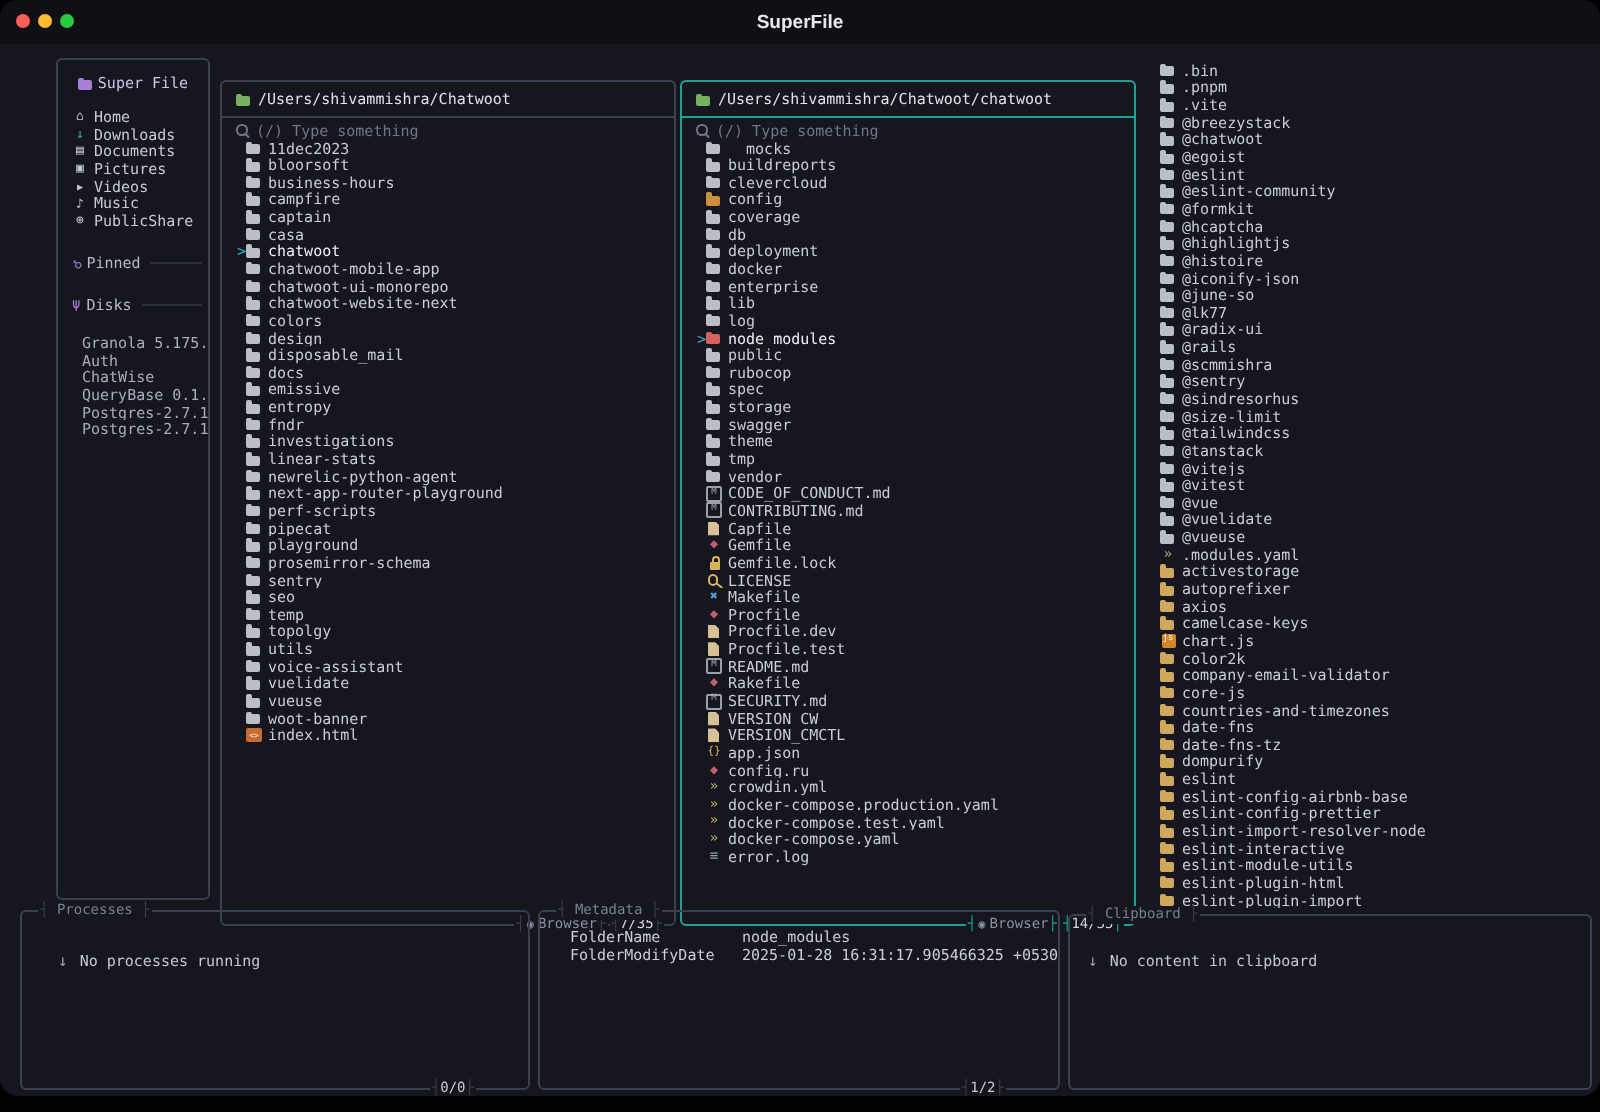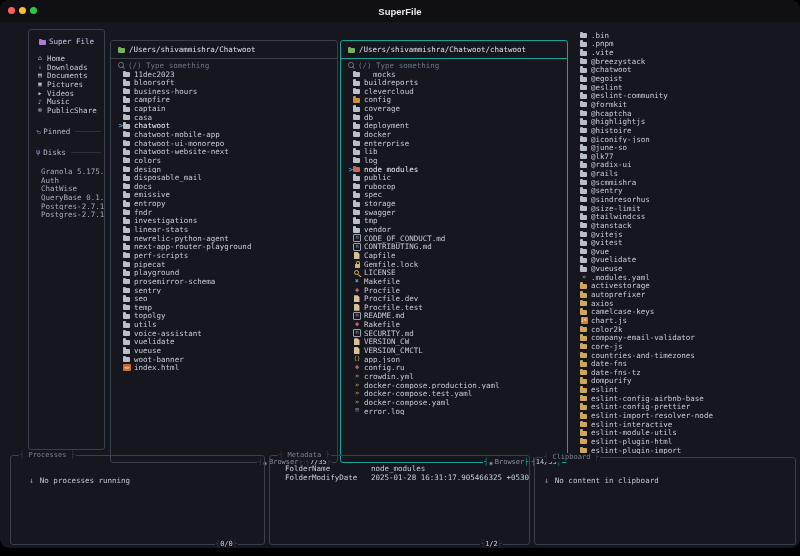--- a/index.html
+++ b/index.html
@@ -512,20 +512,25 @@
             <span class="fname">storage</span>
           </div>
           <div class="frow t-dir">
             <span class="cur"></span>
             <span class="fi"></span>
             <span class="fname">swagger</span>
           </div>
           <div class="frow t-dir">
             <span class="cur"></span>
             <span class="fi"></span>
+            <span class="fname">theme</span>
+          </div>
+          <div class="frow t-dir">
+            <span class="cur"></span>
+            <span class="fi"></span>
             <span class="fname">tmp</span>
           </div>
           <div class="frow t-dir">
             <span class="cur"></span>
             <span class="fi"></span>
             <span class="fname">vendor</span>
           </div>
           <div class="frow t-md">
             <span class="cur"></span>
             <span class="fi"></span>
@@ -533,20 +538,25 @@
           </div>
           <div class="frow t-md">
             <span class="cur"></span>
             <span class="fi"></span>
             <span class="fname">CONTRIBUTING.md</span>
           </div>
           <div class="frow t-file">
             <span class="cur"></span>
             <span class="fi"></span>
             <span class="fname">Capfile</span>
+          </div>
+          <div class="frow t-gem">
+            <span class="cur"></span>
+            <span class="fi"></span>
+            <span class="fname">Gemfile</span>
           </div>
           <div class="frow t-lock">
             <span class="cur"></span>
             <span class="fi"></span>
             <span class="fname">Gemfile.lock</span>
           </div>
           <div class="frow t-key">
             <span class="cur"></span>
             <span class="fi"></span>
             <span class="fname">LICENSE</span>

